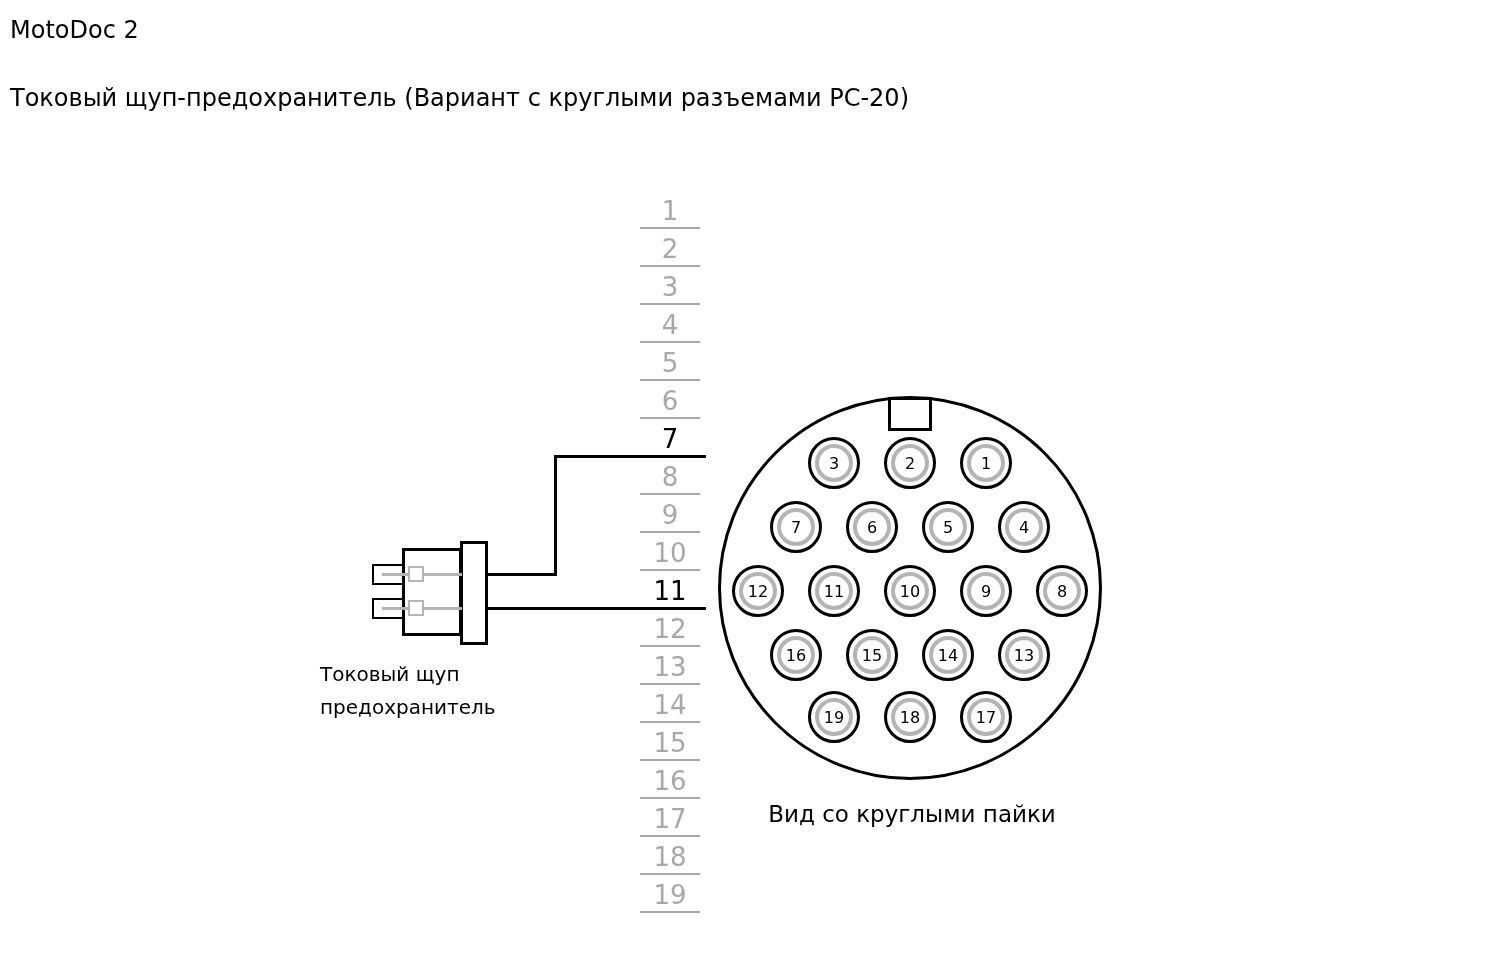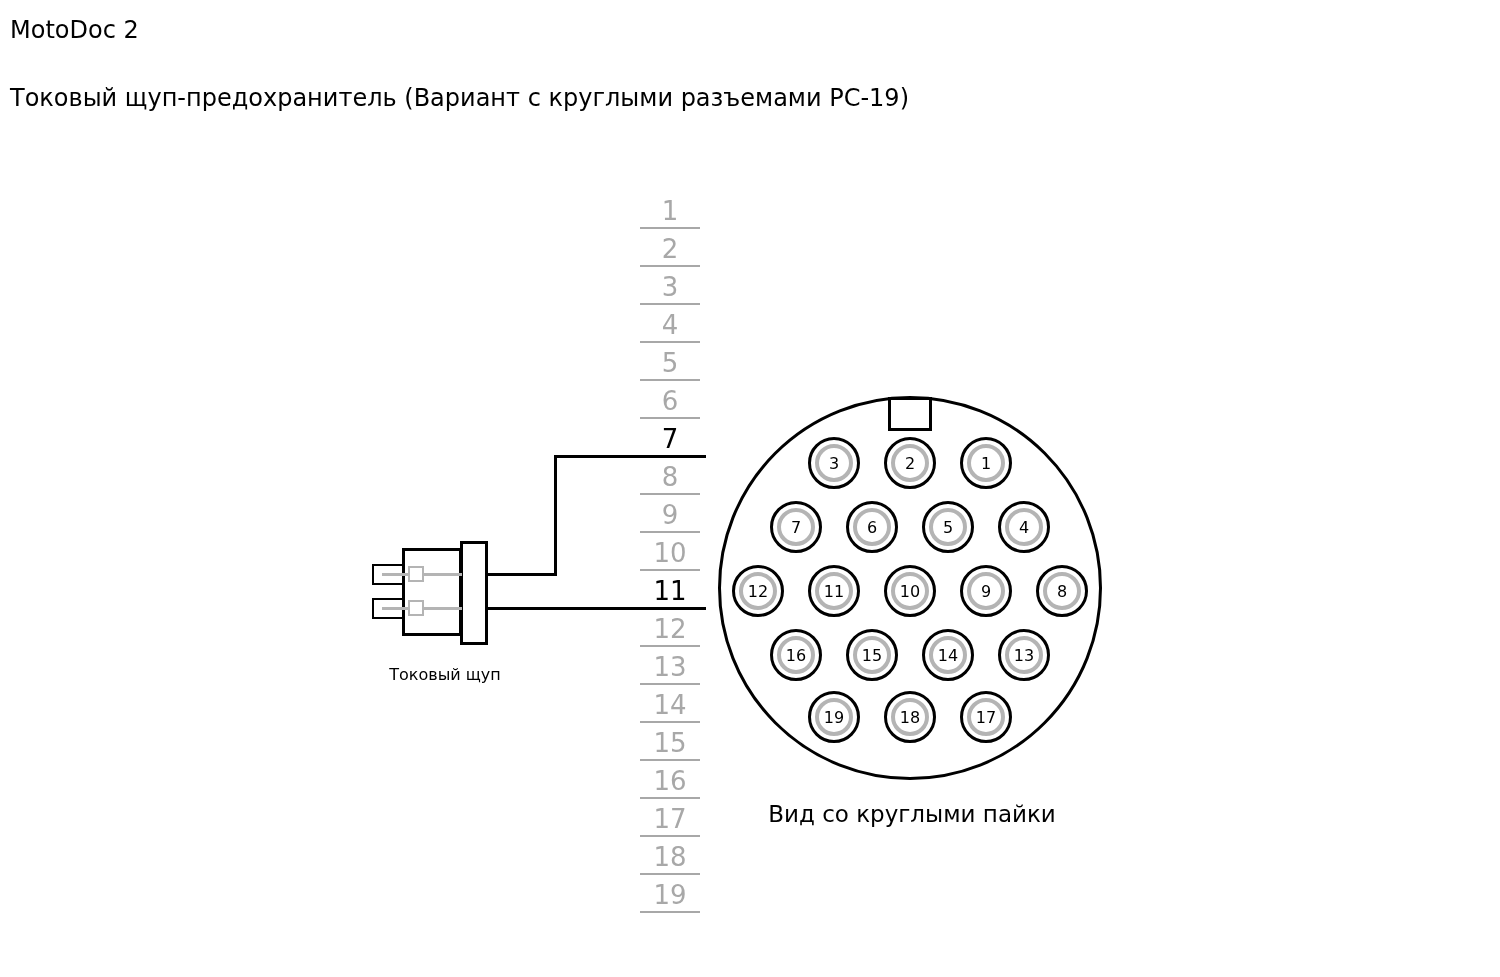--- a/index.html
+++ b/index.html
@@ -22,22 +22,22 @@
   .wire-seg { position:absolute; background:#000; z-index:0; }
 
   
   .fz      { position:absolute; box-sizing:border-box; }
   .f-body  { border:3px solid #000; background:#fff; z-index:1; }
   .f-cap   { border:3px solid #000; background:#fff; z-index:1; }
   .f-prong { width:32px; height:21px; border:2px solid #000; background:#fff; z-index:1; }
   .f-gline { height:3px; background:var(--ring,#b4b4b4); z-index:2; }
   .f-gsq   { width:16px; height:16px; border:2px solid var(--ring,#b4b4b4); background:#fff; z-index:3; }
 
-  .probe-label { position:absolute; left:320px; top:658px; width:250px; text-align:center;
-                 font-size:16px; line-height:33px; }
+  .probe-label { position:absolute; left:320px; top:658px; width:250px; 
+                 font-size:20px; line-height:33px; }
 
   
   .circle { position:absolute; left:718px; top:396px; width:384px; height:384px;
             border:3px solid #000; border-radius:50%; box-sizing:border-box; background:#fff; z-index:0; }
   .notch  { position:absolute; left:888px; top:397px; width:44px; height:34px;
             border:3px solid #000; box-sizing:border-box; background:#fff; z-index:2; }
   #pins   { position:absolute; left:0; top:0; z-index:3; }
   .pin      { position:absolute; width:52px; height:52px; border:3px solid #000; border-radius:50%;
               background:#fff; box-sizing:border-box; }
   .pin-ring { position:absolute; left:50%; top:50%; transform:translate(-50%,-50%);
@@ -46,21 +46,21 @@
   .pin-num  { font-size:16px; color:#000; }
 
   .caption { position:absolute; left:712px; top:801px; width:400px; text-align:center; font-size:23px; }
 </style>
 </head>
 <body>
 
 <div class="page">
 
   <div class="title">MotoDoc 2</div>
-  <div class="subtitle">Токовый щуп-предохранитель  (Вариант с круглыми разъемами РС-19)</div>
+  <div class="subtitle">Токовый щуп-предохранитель  (Вариант с круглыми разъемами РС-20)</div>
 
   <div id="wire-list">
       <div class="wire-row" style="top: 193px;">
         <div class="wire-num">1</div>
         <div class="wire-line"></div>
       </div>
       <div class="wire-row" style="top: 231px;">
         <div class="wire-num">2</div>
         <div class="wire-line"></div>
       </div>
@@ -143,20 +143,21 @@
     <div class="fz f-prong" style="left:372px; top:564px;"></div>
     <div class="fz f-prong" style="left:372px; top:598px;"></div>
     <div class="fz f-gline" style="left:382px; top:573px; width:80px;"></div>
     <div class="fz f-gline" style="left:382px; top:607px; width:80px;"></div>
     <div class="fz f-gsq" style="left:408px; top:566px;"></div>
     <div class="fz f-gsq" style="left:408px; top:600px;"></div>
   </div>
 
   <div class="probe-label">
     <div>Токовый щуп</div>
+    <div>предохранитель</div>
   </div>
 
   <div class="circle"></div>
   <div class="notch"></div>
   <div id="pins">
       <div class="pin" style="left: 808px; top: 437px;">
         <div class="pin-ring">
           <span class="pin-num">3</span>
         </div>
       </div>

